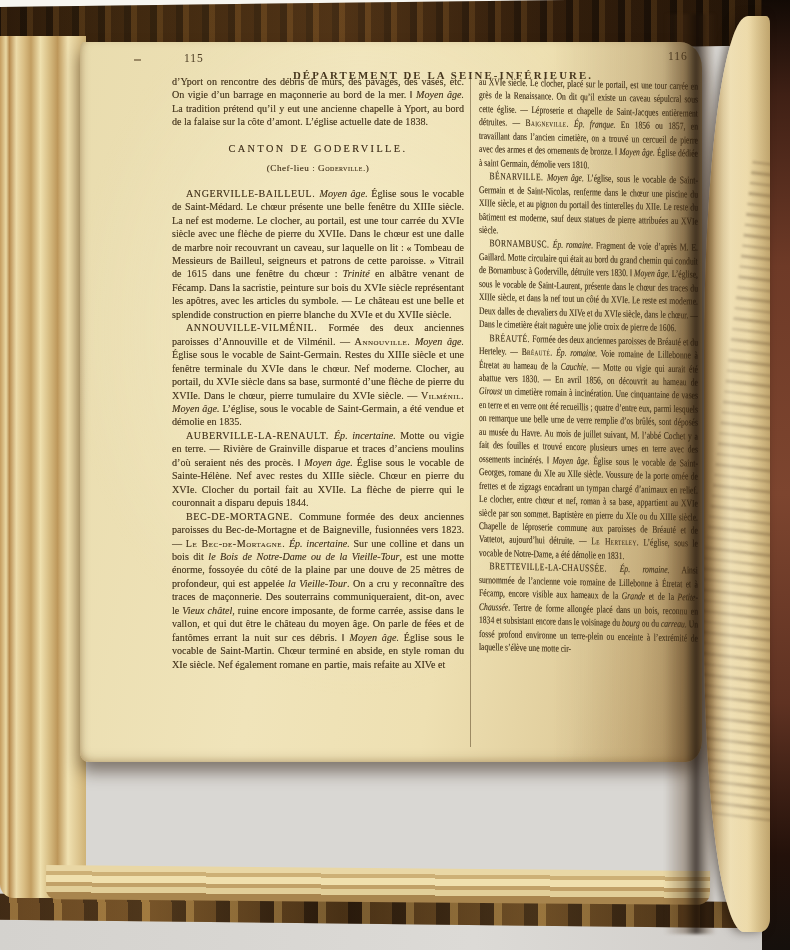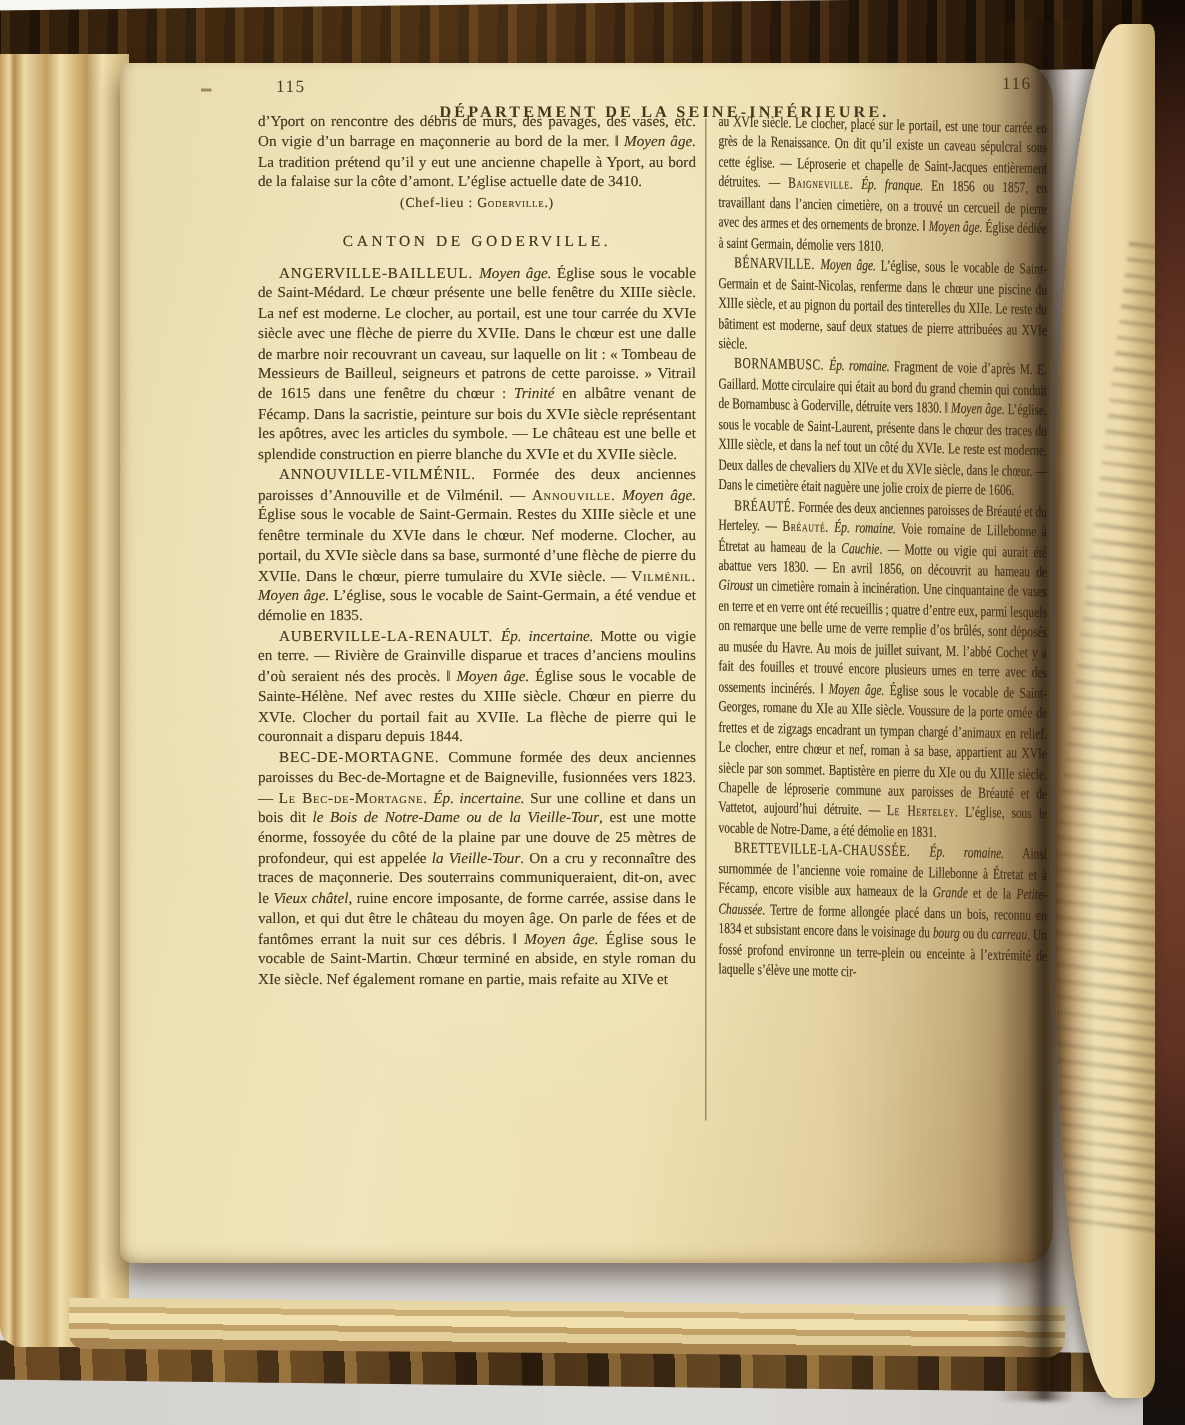--- a/index.html
+++ b/index.html
@@ -57,21 +57,21 @@
     position:absolute;inset:0;
     background:linear-gradient(to right,rgba(120,85,40,.45),rgba(255,248,220,.35) 40%,rgba(0,0,0,0) 70%,rgba(140,105,55,.35) 100%);
   }
   .gutter{
     position:absolute;left:664px;top:14px;width:52px;height:920px;z-index:6;pointer-events:none;
     background:linear-gradient(to right,rgba(70,45,20,0) 0,rgba(70,45,20,.35) 40%,rgba(25,14,6,.72) 62%,rgba(70,45,22,.25) 85%,rgba(70,45,22,0) 100%);
     filter:blur(1.5px);
   }
   
   .page-main{
-    position:absolute;left:80px;top:42px;width:622px;height:800px;z-index:5;
+    position:absolute;left:80px;top:42px;width:622px;height:720px;z-index:5;
     background:linear-gradient(100deg,#e9dcae 0%,#f0e4ba 38%,#eee0b2 62%,#e0cd9c 82%,#c9ad78 97%);
     border-radius:4px 22px 16px 8px / 8px 26px 22px 10px;
     box-shadow:0 10px 16px rgba(40,24,10,.5), inset 5px 0 10px -5px rgba(130,95,50,.55), inset 0 -6px 12px -6px rgba(130,95,50,.5);
   }
   .page-main::before{
     content:"";position:absolute;inset:0;border-radius:inherit;pointer-events:none;
     background:
       radial-gradient(ellipse at 45% 40%,rgba(255,250,225,.35) 0%,rgba(0,0,0,0) 60%),
       linear-gradient(to right,rgba(0,0,0,0) 76%,rgba(125,92,48,.18) 90%,rgba(88,60,30,.42) 100%);
   }
@@ -116,23 +116,23 @@
 
 <div class="page-main">
   <div class="margin-mark"></div>
   <div class="page-header">
     <span class="pn-left">115</span>
     <span class="running-title">DÉPARTEMENT DE LA SEINE-INFÉRIEURE.</span>
     <span class="pn-right">116</span>
   </div>
   <div class="columns">
     <div class="col col-left">
-        <p class="para cont"><span class="seg-n">d’Yport on rencontre des débris de murs, des pavages, des vases, etc. On vigie d’un barrage en maçonnerie au bord de la mer. ‖ </span><span class="seg-i">Moyen âge.</span><span class="seg-n"> La tradition prétend qu’il y eut une ancienne chapelle à Yport, au bord de la falaise sur la côte d’amont. L’église actuelle date de 3410.</span></p>
+        <p class="para cont"><span class="seg-n">d’Yport on rencontre des débris de murs, des pavages, des vases, etc. On vigie d’un barrage en maçonnerie au bord de la mer. ‖ </span><span class="seg-i">Moyen âge.</span><span class="seg-n"> La tradition prétend qu’il y eut une ancienne chapelle à Yport, au bord de la falaise sur la côte d’amont. L’église actuelle date de 1838.</span></p>
+        <p class="para heading"><span class="seg-n">CANTON DE GODERVILLE.</span></p>
         <p class="para subheading"><span class="seg-n">(Chef-lieu : </span><span class="seg-sc">Goderville</span><span class="seg-n">.)</span></p>
-        <p class="para heading"><span class="seg-n">CANTON DE GODERVILLE.</span></p>
         <p class="para entry"><span class="seg-caps">ANGERVILLE-BAILLEUL. </span><span class="seg-i">Moyen âge.</span><span class="seg-n"> Église sous le vocable de Saint-Médard. Le chœur présente une belle fenêtre du XIIIe siècle. La nef est moderne. Le clocher, au portail, est une tour carrée du XVIe siècle avec une flèche de pierre du XVIIe. Dans le chœur est une dalle de marbre noir recouvrant un caveau, sur laquelle on lit : « Tombeau de Messieurs de Bailleul, seigneurs et patrons de cette paroisse. » Vitrail de 1615 dans une fenêtre du chœur : </span><span class="seg-i">Trinité</span><span class="seg-n"> en albâtre venant de Fécamp. Dans la sacristie, peinture sur bois du XVIe siècle représentant les apôtres, avec les articles du symbole. — Le château est une belle et splendide construction en pierre blanche du XVIe et du XVIIe siècle.</span></p>
         <p class="para entry"><span class="seg-caps">ANNOUVILLE-VILMÉNIL. </span><span class="seg-n">Formée des deux anciennes paroisses d’Annouville et de Vilménil. — </span><span class="seg-sc">Annouville.</span><span class="seg-n"> </span><span class="seg-i">Moyen âge.</span><span class="seg-n"> Église sous le vocable de Saint-Germain. Restes du XIIIe siècle et une fenêtre terminale du XVIe dans le chœur. Nef moderne. Clocher, au portail, du XVIe siècle dans sa base, surmonté d’une flèche de pierre du XVIIe. Dans le chœur, pierre tumulaire du XVIe siècle. — </span><span class="seg-sc">Vilménil.</span><span class="seg-n"> </span><span class="seg-i">Moyen âge.</span><span class="seg-n"> L’église, sous le vocable de Saint-Germain, a été vendue et démolie en 1835.</span></p>
         <p class="para entry"><span class="seg-caps">AUBERVILLE-LA-RENAULT. </span><span class="seg-i">Ép. incertaine.</span><span class="seg-n"> Motte ou vigie en terre. — Rivière de Grainville disparue et traces d’anciens moulins d’où seraient nés des procès. ‖ </span><span class="seg-i">Moyen âge.</span><span class="seg-n"> Église sous le vocable de Sainte-Hélène. Nef avec restes du XIIIe siècle. Chœur en pierre du XVIe. Clocher du portail fait au XVIIe. La flèche de pierre qui le couronnait a disparu depuis 1844.</span></p>
         <p class="para entry"><span class="seg-caps">BEC-DE-MORTAGNE. </span><span class="seg-n">Commune formée des deux anciennes paroisses du Bec-de-Mortagne et de Baigneville, fusionnées vers 1823. — </span><span class="seg-sc">Le Bec-de-Mortagne.</span><span class="seg-n"> </span><span class="seg-i">Ép. incertaine.</span><span class="seg-n"> Sur une colline et dans un bois dit </span><span class="seg-i">le Bois de Notre-Dame ou de la Vieille-Tour</span><span class="seg-n">, est une motte énorme, fossoyée du côté de la plaine par une douve de 25 mètres de profondeur, qui est appelée </span><span class="seg-i">la Vieille-Tour</span><span class="seg-n">. On a cru y reconnaître des traces de maçonnerie. Des souterrains communiqueraient, dit-on, avec le </span><span class="seg-i">Vieux châtel</span><span class="seg-n">, ruine encore imposante, de forme carrée, assise dans le vallon, et qui dut être le château du moyen âge. On parle de fées et de fantômes errant la nuit sur ces débris. ‖ </span><span class="seg-i">Moyen âge.</span><span class="seg-n"> Église sous le vocable de Saint-Martin. Chœur terminé en abside, en style roman du XIe siècle. Nef également romane en partie, mais refaite au XIVe et</span></p>
       </div>
     <div class="col-divider"></div>
     <div class="col col-right">
         <p class="para cont"><span class="seg-n">au XVIe siècle. Le clocher, placé sur le portail, est une tour carrée en grès de la Renaissance. On dit qu’il existe un caveau sépulcral sous cette église. — Léproserie et chapelle de Saint-Jacques entièrement détruites. — </span><span class="seg-sc">Baigneville.</span><span class="seg-n"> </span><span class="seg-i">Ép. franque.</span><span class="seg-n"> En 1856 ou 1857, en travaillant dans l’ancien cimetière, on a trouvé un cercueil de pierre avec des armes et des ornements de bronze. ‖ </span><span class="seg-i">Moyen âge.</span><span class="seg-n"> Église dédiée à saint Germain, démolie vers 1810.</span></p>
         <p class="para entry"><span class="seg-caps">BÉNARVILLE. </span><span class="seg-i">Moyen âge.</span><span class="seg-n"> L’église, sous le vocable de Saint-Germain et de Saint-Nicolas, renferme dans le chœur une piscine du XIIIe siècle, et au pignon du portail des tinterelles du XIIe. Le reste du bâtiment est moderne, sauf deux statues de pierre attribuées au XVIe siècle.</span></p>
         <p class="para entry"><span class="seg-caps">BORNAMBUSC. </span><span class="seg-i">Ép. romaine.</span><span class="seg-n"> Fragment de voie d’après M. E. Gaillard. Motte circulaire qui était au bord du grand chemin qui conduit de Bornambusc à Goderville, détruite vers 1830. ‖ </span><span class="seg-i">Moyen âge.</span><span class="seg-n"> L’église, sous le vocable de Saint-Laurent, présente dans le chœur des traces du XIIIe siècle, et dans la nef tout un côté du XVIe. Le reste est moderne. Deux dalles de chevaliers du XIVe et du XVIe siècle, dans le chœur. — Dans le cimetière était naguère une jolie croix de pierre de 1606.</span></p>

